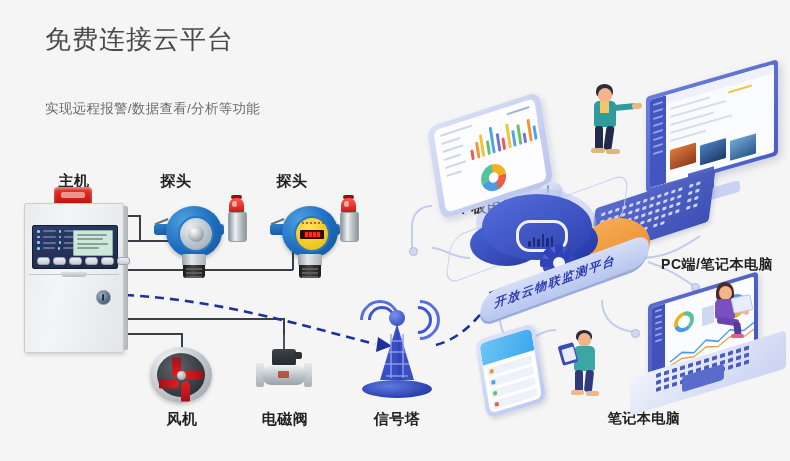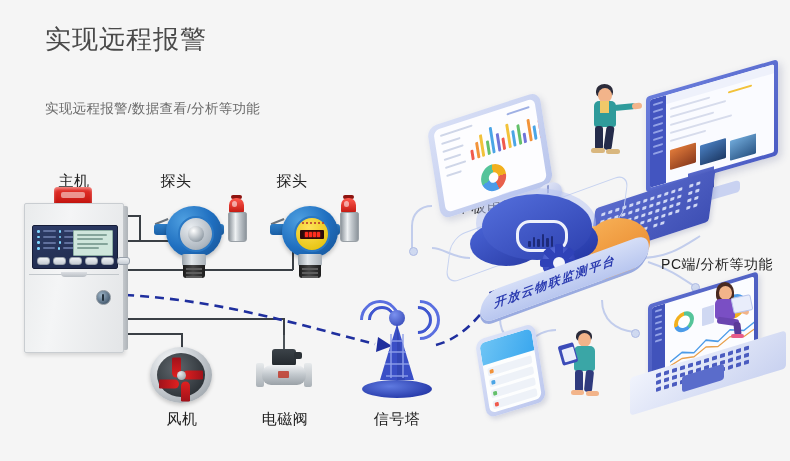--- a/index.html
+++ b/index.html
@@ -19,21 +19,21 @@
   }
   .sub{
     position:absolute;left:45px;
     font-size:13.5px;color:#6b6b6b;white-space:nowrap;letter-spacing:.3px;
   }
   .sub1{top:72px;}
   .sub2{top:100px;}
 
   
   .cap{
-    position:absolute;font-size:15px;color:#222;font-weight:400;
+    position:absolute;font-size:15px;color:#222;font-weight:700;
     white-space:nowrap;text-align:center;letter-spacing:.5px;
   }
   .cap-sm{font-size:14px;}
 
   
   .wire{position:absolute;background:#3a3f45;}
   .wire-h{height:1.6px;}
   .wire-v{width:1.6px;}
 
   svg.link{position:absolute;left:0;top:0;width:790px;height:461px;pointer-events:none;}
@@ -412,21 +412,21 @@
   .pm-hair{position:absolute;border-radius:50% 50% 40% 40%;background:#2b2b3a;}
   .limb{position:absolute;border-radius:3px;}
 
   .dot{position:absolute;width:7px;height:7px;border-radius:50%;background:#cfd9f0;border:1.5px solid #aebbe4;}
 </style>
 </head>
 <body>
 
 <div id="stage">
 
-  <div class="h1">实现远程报警</div>
+  <div class="h1">免费连接云平台</div>
   <div class="sub sub2">实现远程报警/数据查看/分析等功能</div>
 
   <div class="wire wire-h" style="left:118px;top:240px;width:58px;"></div>
   <div class="wire wire-v" style="left:175px;top:216px;height:26px;"></div>
 
   <div class="wire wire-h" style="left:118px;top:269px;width:175px;"></div>
   <div class="wire wire-v" style="left:292px;top:216px;height:54px;"></div>
 
   <div class="wire wire-h" style="left:118px;top:215px;width:22px;"></div>
   <div class="wire wire-v" style="left:139px;top:215px;height:26px;"></div>
@@ -650,21 +650,21 @@
     <div style="position:absolute;left:16px;top:17px;width:22px;height:26px;background:#2f9b9b;border-radius:5px 5px 3px 3px;"></div>
     <div style="position:absolute;left:22px;top:17px;width:9px;height:12px;background:#f0c869;"></div>
     <div class="limb" style="left:36px;top:20px;width:22px;height:6px;background:#2f9b9b;transform:rotate(-6deg);"></div>
     <div class="limb skin" style="left:54px;top:19px;width:10px;height:6px;transform:rotate(-6deg);"></div>
     <div class="limb" style="left:17px;top:42px;width:8px;height:24px;background:#242b4a;"></div>
     <div class="limb" style="left:27px;top:42px;width:8px;height:24px;background:#242b4a;transform:rotate(8deg);"></div>
     <div class="limb" style="left:13px;top:64px;width:14px;height:5px;background:#d9b77e;"></div>
     <div class="limb" style="left:28px;top:65px;width:14px;height:5px;background:#d9b77e;"></div>
   </div>
 
-  <div class="cap cap-sm" style="left:652px;top:256px;width:130px;">PC端/分析等功能</div>
+  <div class="cap cap-sm" style="left:652px;top:256px;width:130px;">PC端/笔记本电脑</div>
   <div id="monitor">
     <div class="mn-screen">
       <div class="mn-inner">
         <div class="mn-side">
           <i></i>
             <i></i>
             <i></i>
             <i></i>
             <i></i>
             <i></i>
@@ -813,20 +813,21 @@
     <div class="limb" style="left:4px;top:22px;width:14px;height:5px;background:#3aa6a6;transform:rotate(14deg);"></div>
     <div class="limb skin" style="left:0px;top:26px;width:9px;height:5px;transform:rotate(14deg);"></div>
     <div style="position:absolute;left:-2px;top:14px;width:16px;height:20px;background:#3b4bb8;border-radius:2px;transform:rotate(-16deg);"></div>
     <div style="position:absolute;left:1px;top:18px;width:12px;height:13px;background:#e9edfb;border-radius:1px;transform:rotate(-16deg);"></div>
     <div class="limb" style="left:13px;top:40px;width:8px;height:22px;background:#2f3a7d;"></div>
     <div class="limb" style="left:23px;top:40px;width:8px;height:22px;background:#2f3a7d;transform:rotate(6deg);"></div>
     <div class="limb" style="left:9px;top:60px;width:13px;height:5px;background:#f2b48a;"></div>
     <div class="limb" style="left:24px;top:61px;width:13px;height:5px;background:#f2b48a;"></div>
   </div>
 
+  <div class="cap cap-sm" style="left:584px;top:410px;width:120px;">笔记本电脑</div>
   <div id="laptop">
     <div class="lp-screen">
       <div class="lp-inner">
         <div class="lp-side">
           <i></i>
             <i></i>
             <i></i>
             <i></i>
             <i></i>
             <i></i>

